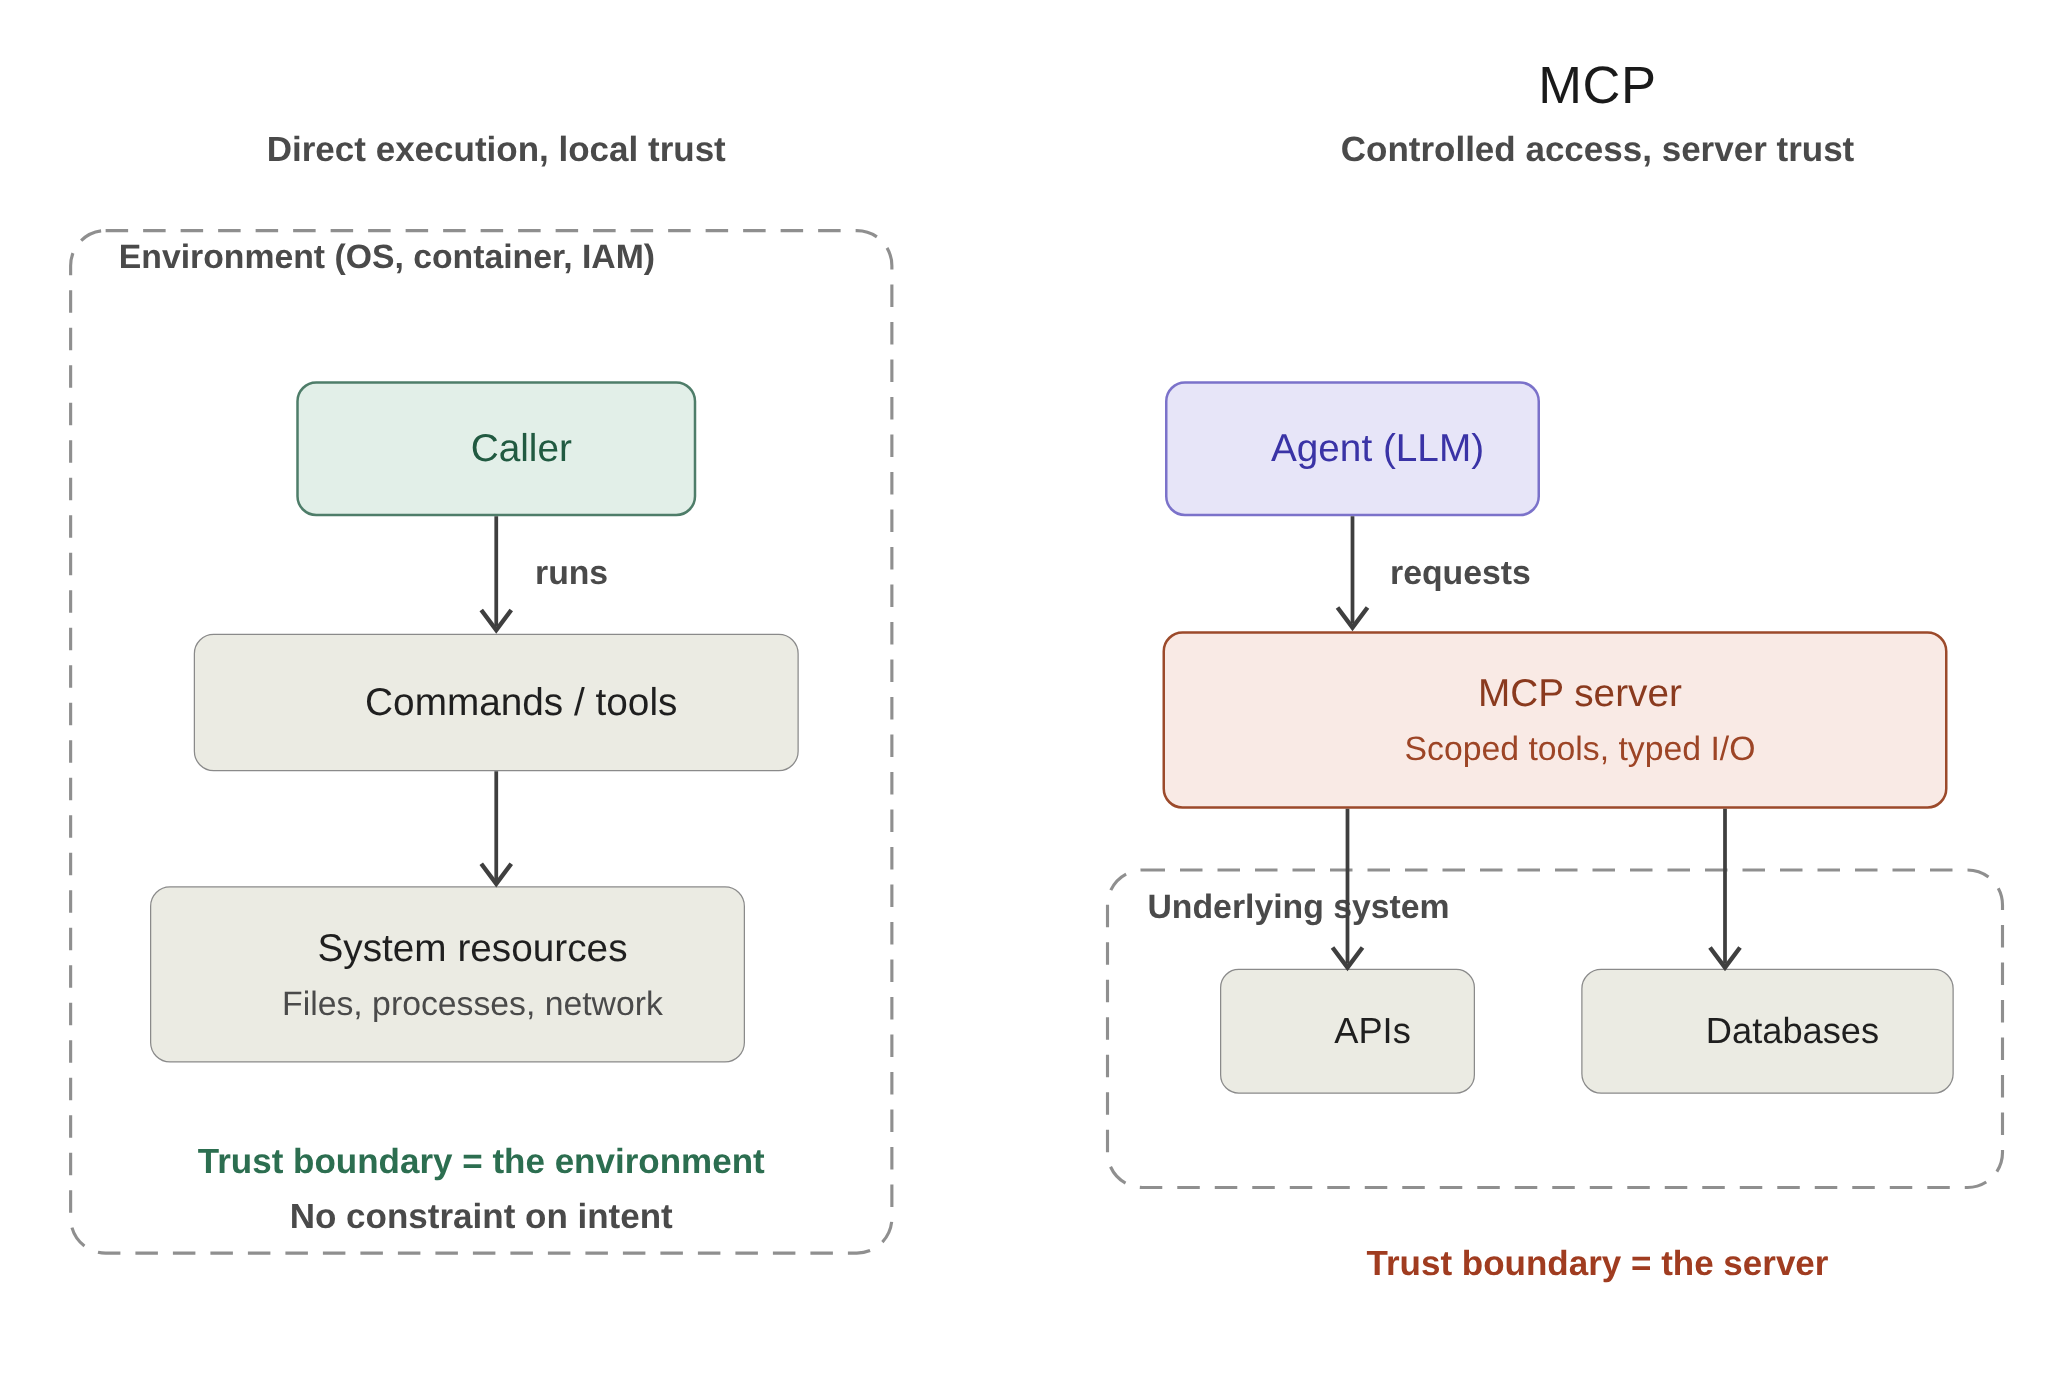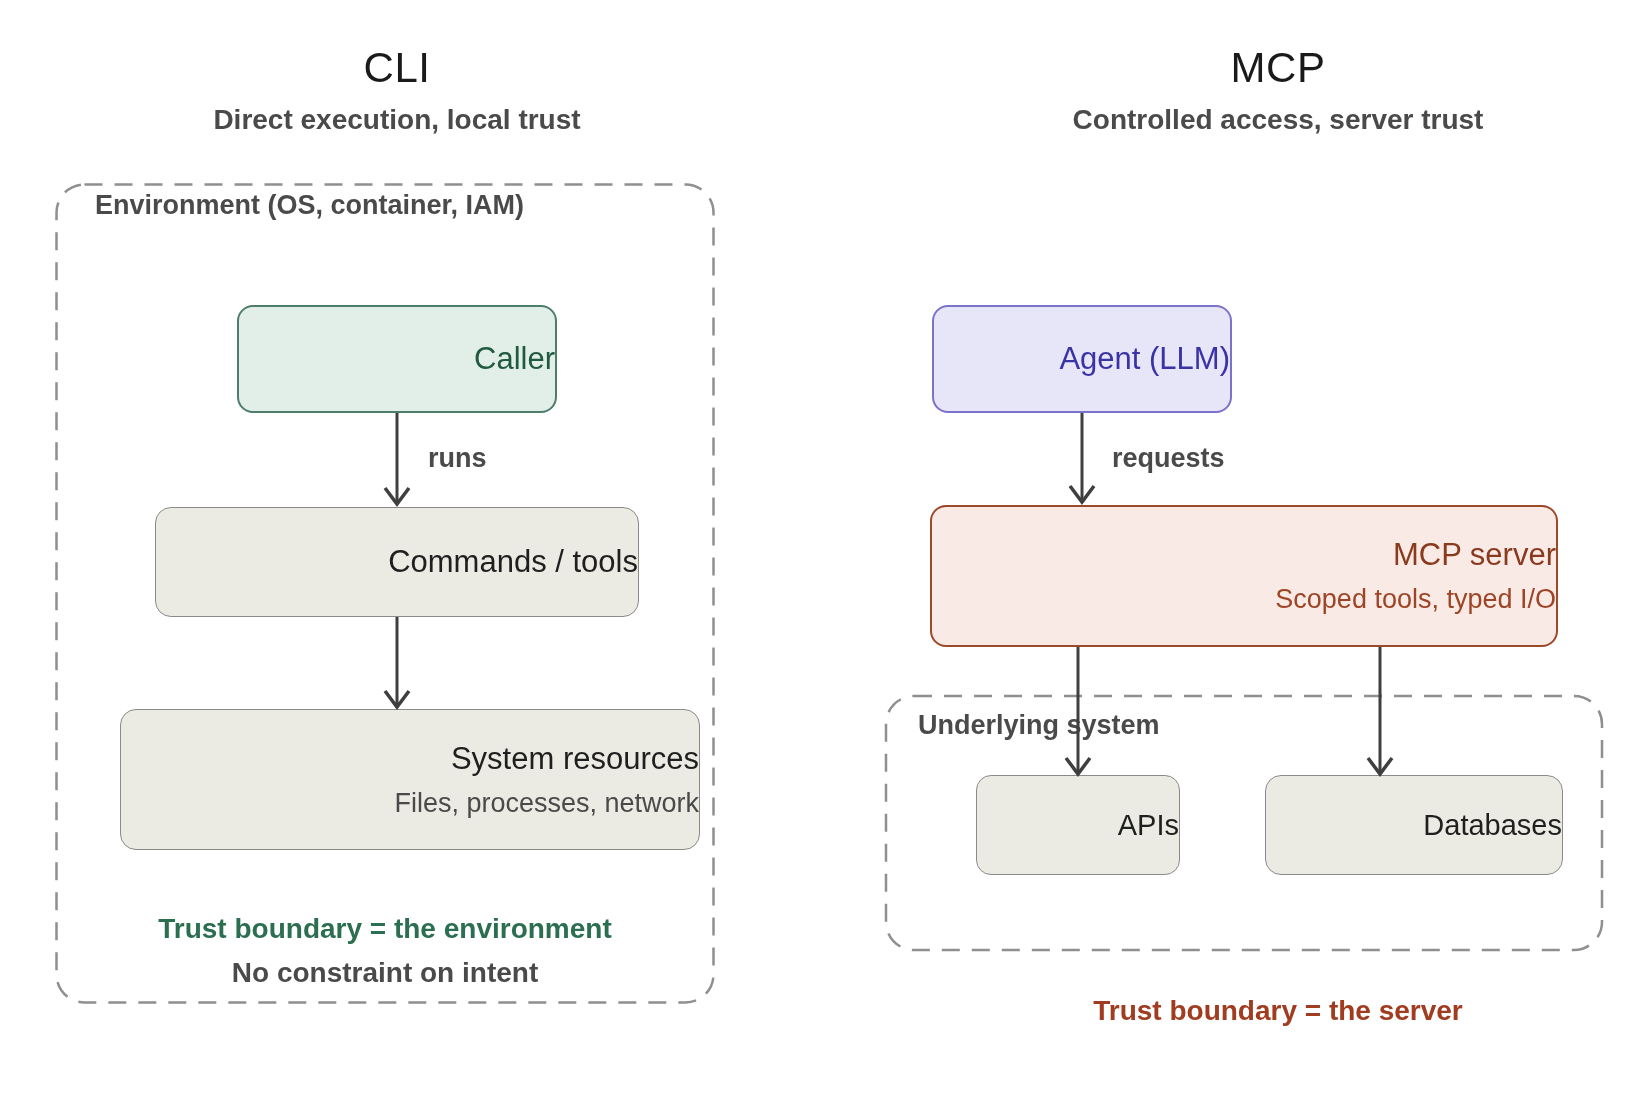--- a/index.html
+++ b/index.html
@@ -8,21 +8,21 @@
     background:var(--c-background,#ffffff);
     font-family:"Liberation Sans", sans-serif;
     color:#1a1a1a;
   }
   .abs{position:absolute;font-weight:bold;}
   .col-title{font-size:42px;font-weight:500;text-align:center;color:var(--c-title-text,#1a1a1a);letter-spacing:.5px;}
   .col-subtitle{font-size:28px;text-align:center;color:var(--c-muted-text,#4a4a4a);}
   .boundary-label{font-size:27px;color:var(--c-muted-text,#4a4a4a);}
   .edge-label{font-size:27px;color:var(--c-muted-text,#4a4a4a);}
   .node{
-    position:absolute;display:flex;flex-direction:column;align-items:flex-end;justify-content:center;
+    position:absolute;display:flex;flex-direction:column;align-items:center;justify-content:center;
     border-radius:16px;box-sizing:border-box;text-align:center;padding-left:40px;
   }
   .node-label{font-size:31px;}
   .node-sublabel{font-size:27px;margin-top:11px;}
   .neutral{background:var(--c-neutral-fill,#ebebe3);border:1.5px solid var(--c-neutral-border,#8a8a8a);color:var(--c-neutral-text,#1f1f1f);}
   .caller{background:var(--c-caller-fill,#e2efe8);border:2px solid var(--c-caller-border,#4e7d69);color:var(--c-caller-text,#215a41);}
   .agent{background:var(--c-agent-fill,#e7e5f8);border:2px solid var(--c-agent-border,#7b72ca);color:var(--c-agent-text,#3a33a6);}
   .server{background:var(--c-server-fill,#f9eae5);border:2.5px solid var(--c-server-border,#9c4a2b);color:var(--c-server-text,#8a3a1e);}
   .server .node-sublabel{color:var(--c-server-subtext,#9d4526);}
   .sysres .node-sublabel{color:var(--c-muted-text,#4a4a4a);}
@@ -64,36 +64,35 @@
       <line x1="1078" y1="647" x2="1078" y2="771" stroke-width="3"></line>
       <polyline points="1066,758 1078,774 1090,758" stroke-width="3.5"></polyline>
     </g>
 
     <g stroke="#3f3f3f" fill="none">
       <line x1="1380" y1="647" x2="1380" y2="771" stroke-width="3"></line>
       <polyline points="1368,758 1380,774 1392,758" stroke-width="3.5"></polyline>
     </g>
   </svg>
 
-  <div class="abs layer col-title" style="left:197px;top:44px;width:400px;">CLI</div>
   <div class="abs layer col-subtitle" style="left:97px;top:104px;width:600px;">Direct execution, local trust</div>
 
   <div class="abs layer boundary-label" style="left:95px;top:190px;">Environment (OS, container, IAM)</div>
 
   <div class="node caller layer" style="left:237px;top:305px;width:320px;height:108px;">
     <div class="node-label">Caller</div>
   </div>
 
   <div class="abs layer edge-label" style="left:428px;top:443px;">runs</div>
 
   <div class="node neutral layer" style="left:155px;top:507px;width:484px;height:110px;">
     <div class="node-label">Commands / tools</div>
   </div>
 
-  <div class="node neutral sysres layer" style="left:120px;top:709px;width:580px;height:141px;">
+  <div class="node neutral sysres layer" style="left:120px;top:709px;width:476px;height:141px;">
     <div class="node-label">System resources</div>
     <div class="node-sublabel">Files, processes, network</div>
   </div>
 
   <div class="abs layer trust-line trust-cli" style="left:55px;top:913px;width:660px;">Trust boundary = the environment</div>
   <div class="abs layer note-line" style="left:55px;top:957px;width:660px;">No constraint on intent</div>
 
   <div class="abs layer col-title" style="left:1078px;top:44px;width:400px;">MCP</div>
   <div class="abs layer col-subtitle" style="left:978px;top:104px;width:600px;">Controlled access, server trust</div>
 

